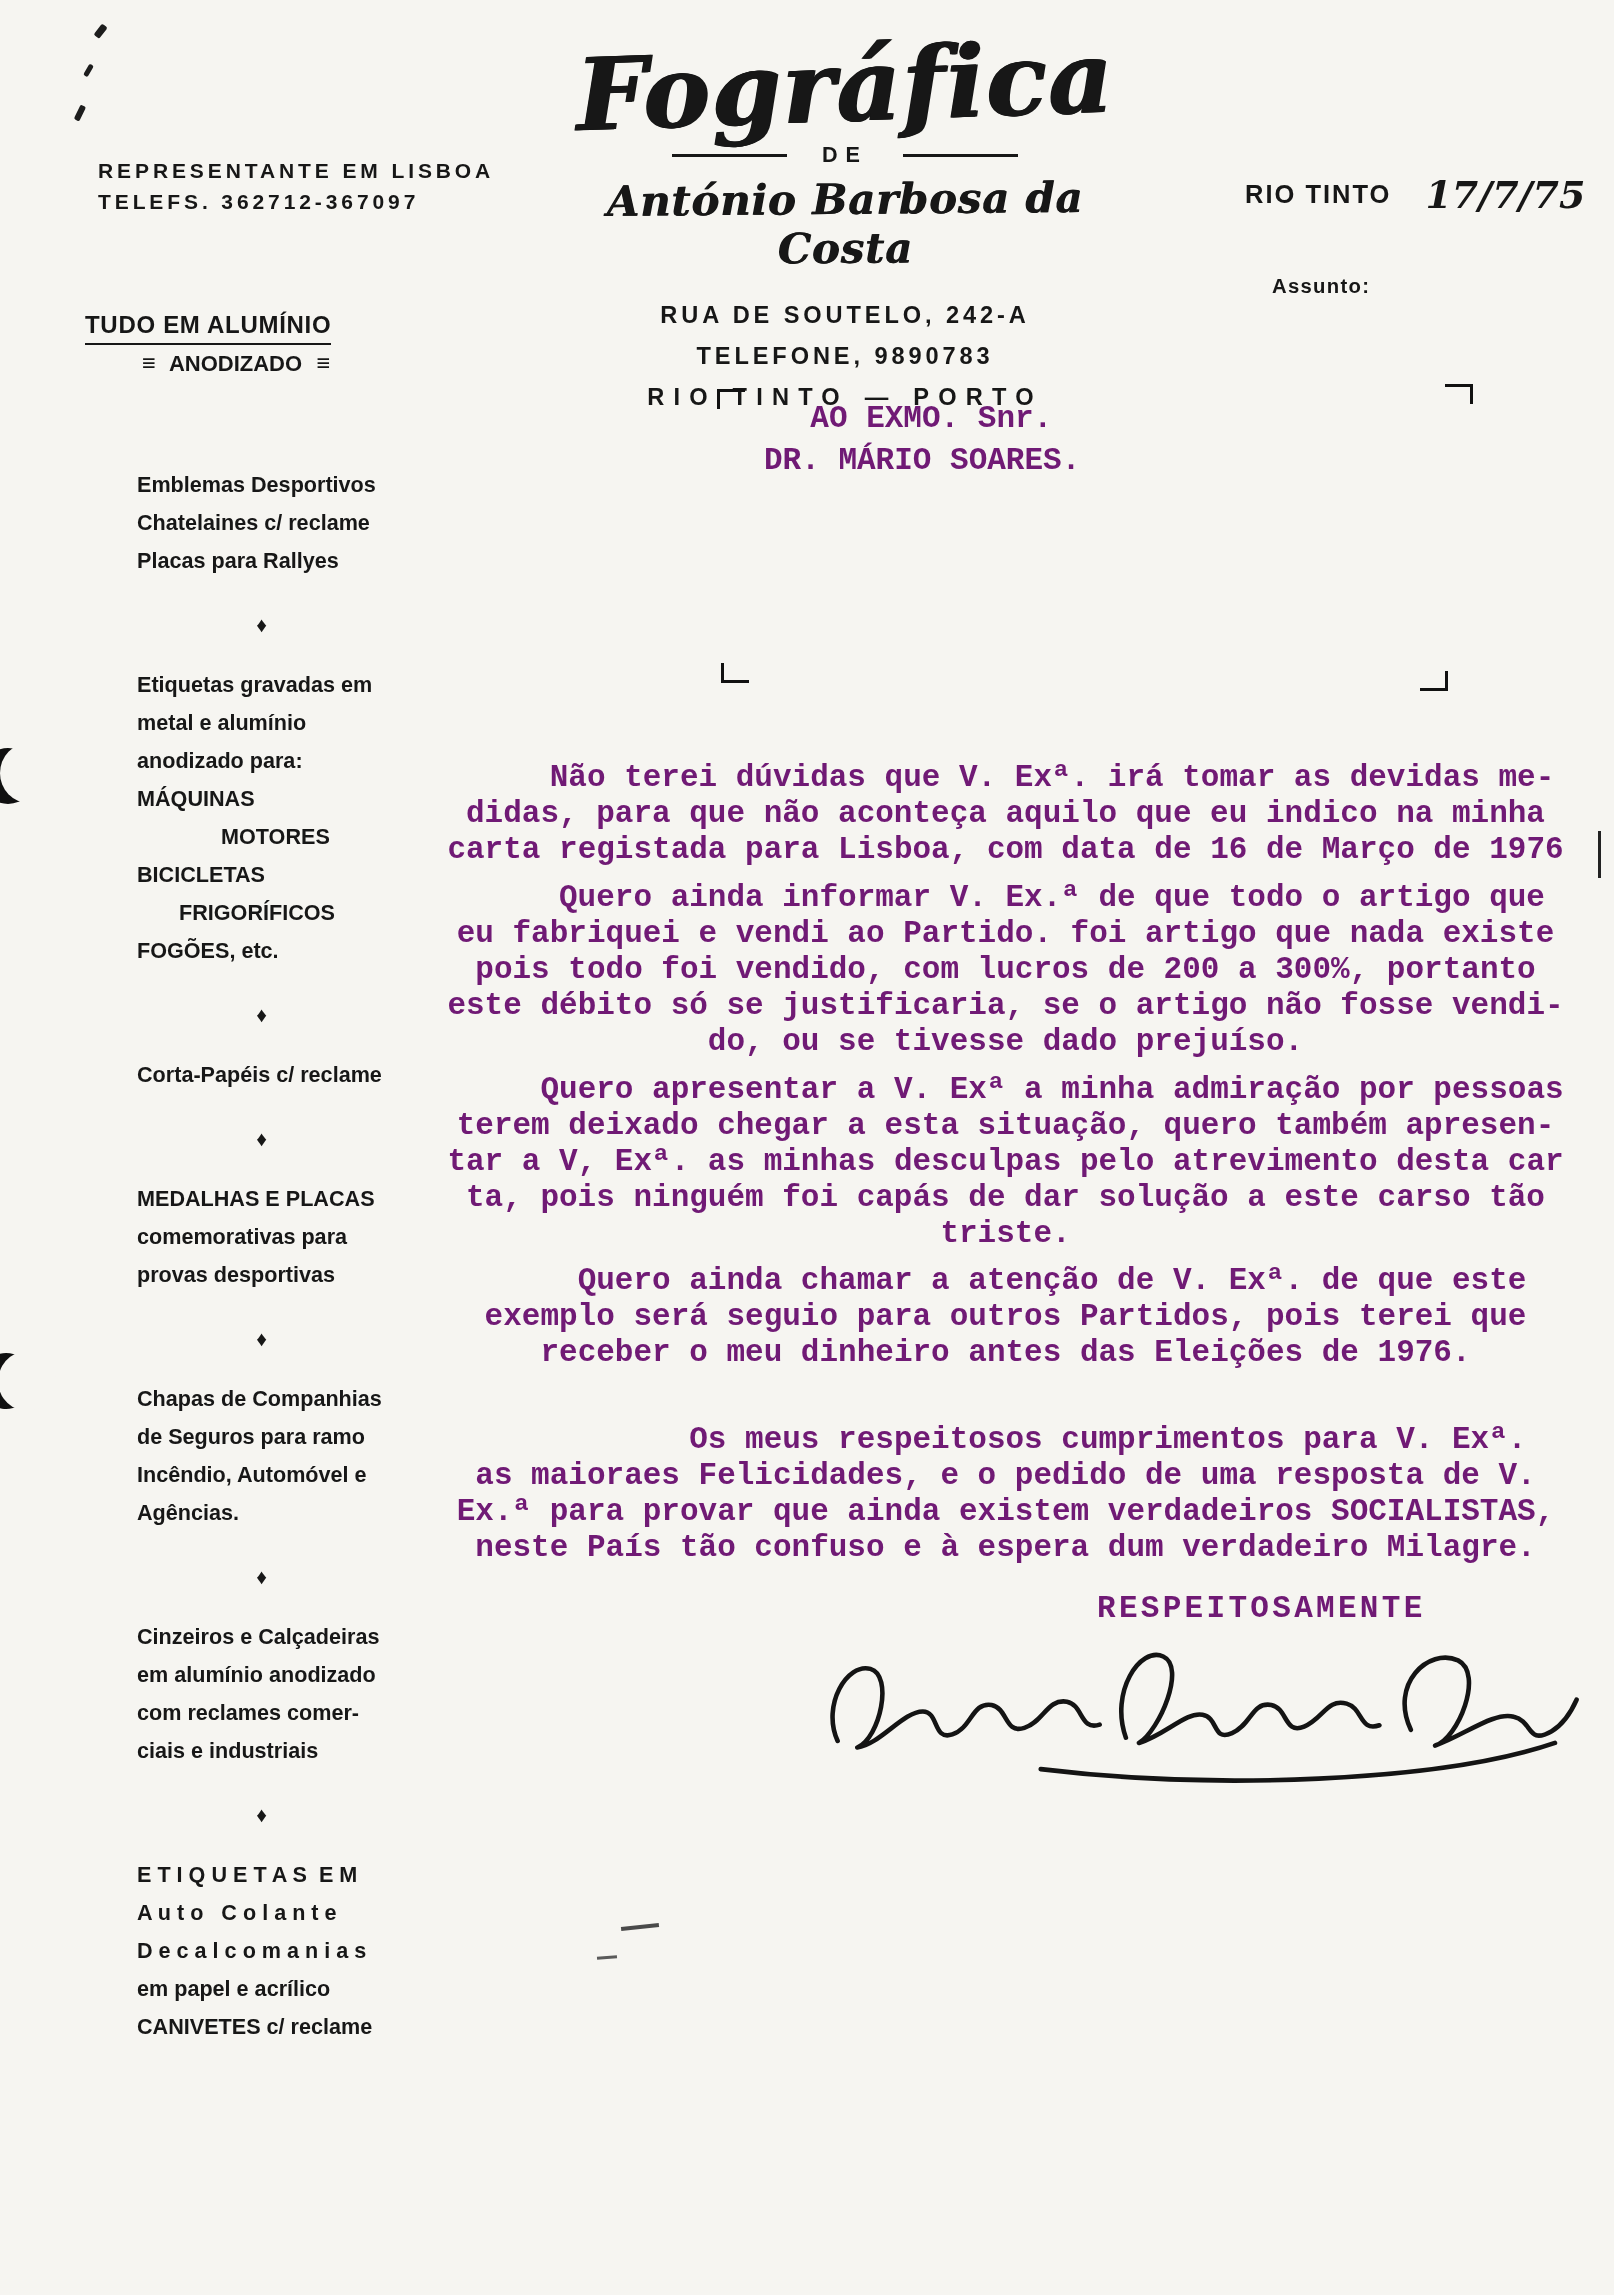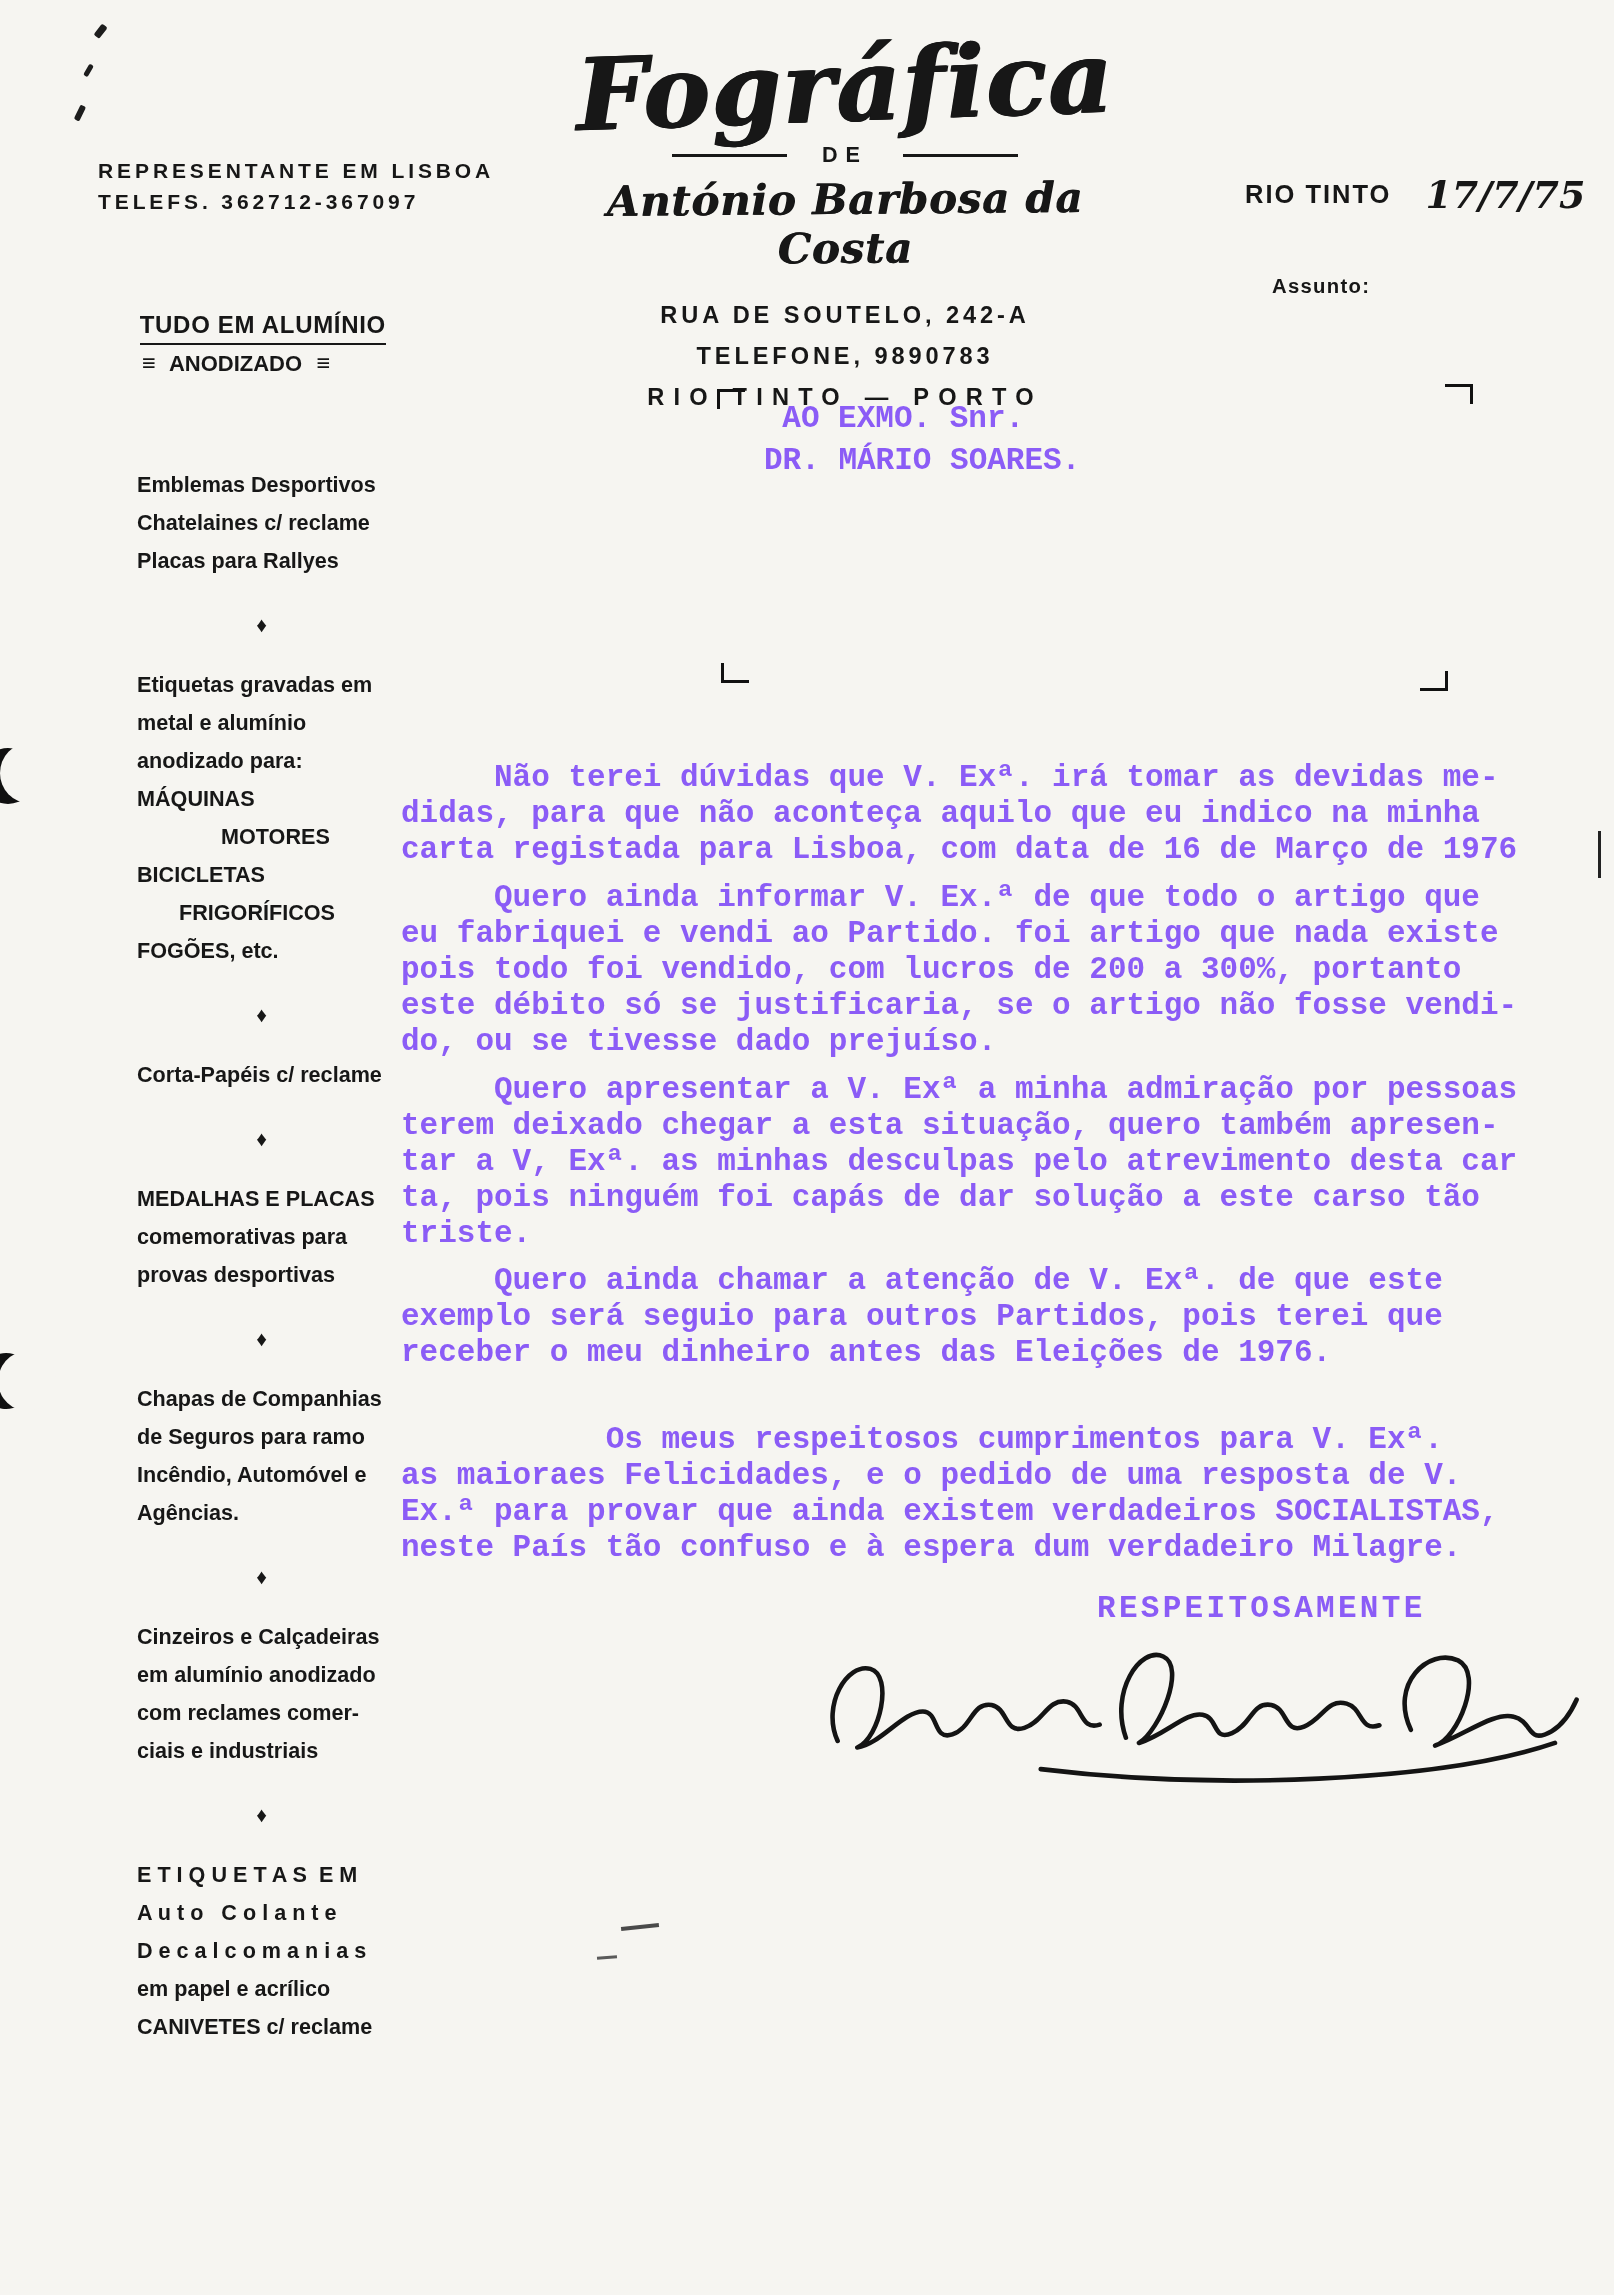--- a/index.html
+++ b/index.html
@@ -27,21 +27,21 @@
   .crescent::after{content:"";position:absolute;left:19.7px;top:-5.2px;width:58px;height:60px;border-radius:50%;background:var(--paper);}
   .crescent.c1{left:-19.7px;top:748px;}
   .crescent.c2{left:-22px;top:1353px;transform:rotate(8deg);}
   .stray-bar{position:absolute;background:#222;}
   .stray-bar.v1{left:1598px;top:831px;width:3.3px;height:47px;}
   .stray-bar.h1{left:621px;top:1925px;width:38px;height:3.9px;transform:rotate(-6deg);background:#4a4a4a;}
   .stray-bar.h2{left:597px;top:1956px;width:19.7px;height:3.3px;transform:rotate(-4deg);background:#5a5a5a;}
 
   
   .rep{position:absolute;left:98px;top:155px;font-size:21px;font-weight:700;letter-spacing:3.9px;line-height:31px;white-space:nowrap;}
-  .slogan{position:absolute;left:85px;top:311px;width:301px;text-align:right;}
+  .slogan{position:absolute;left:85px;top:311px;width:301px;text-align:left;}
   .slogan .line1{display:inline-block;font-size:24px;font-weight:700;letter-spacing:0.7px;border-bottom:2.6px solid var(--ink);padding-bottom:3.9px;}
   .slogan .line2{margin-top:5.2px;font-size:22px;font-weight:700;display:flex;justify-content:center;align-items:center;gap:14.4px;}
   .slogan .mark{font-size:23.6px;letter-spacing:-1.3px;}
   .products{position:absolute;left:97px;top:466px;width:295px;font-size:21.6px;font-weight:700;line-height:38px;margin-left:40px;}
   .product-text{white-space:pre-wrap;}
   .diamond{width:249px;text-align:center;font-size:21px;margin:13px 0 22px;}
   .products div.product-block:first-of-type .diamond{display:none;}
   .product-block{margin-bottom:26px;}
 
   
@@ -73,21 +73,21 @@
   .assunto{position:absolute;left:1272px;top:275px;font-size:20.3px;font-weight:700;letter-spacing:1.3px;}
 
   
   .cm{position:absolute;width:27.5px;height:19.7px;border:0 solid #111;}
   .cm.tl{left:717px;top:389px;border-left-width:3.3px;border-top-width:3.3px;}
   .cm.tr{left:1445px;top:384px;border-right-width:3.3px;border-top-width:3.3px;}
   .cm.bl{left:721px;top:663px;border-left-width:3.3px;border-bottom-width:3.3px;}
   .cm.br{left:1420px;top:671px;border-right-width:3.3px;border-bottom-width:3.3px;}
 
   
-  .tw{font-family:"Liberation Mono","DejaVu Sans Mono",monospace;font-weight:700;color:#8b5cf6;}
+  .tw{font-family:"Liberation Mono","DejaVu Sans Mono",monospace;font-weight:700;color:#701a75;text-align:center;}
   .recipient{position:absolute;left:764px;top:398px;font-size:31px;line-height:42px;white-space:nowrap;}
   .recipient .r1{padding-left:18.3px;}
   .letter-body{position:absolute;left:401px;top:760px;width:1209px;font-size:31px;line-height:36px;}
   .para{white-space:pre-wrap;margin:0;}
   .para + .para{margin-top:11.8px;}
   .para:last-child{margin-top:51px;}
   .closing{position:absolute;left:1097px;top:1591px;font-size:31px;letter-spacing:3.3px;white-space:nowrap;}
 
   
   .signature{position:absolute;left:818px;top:1613px;width:773px;height:197px;}

